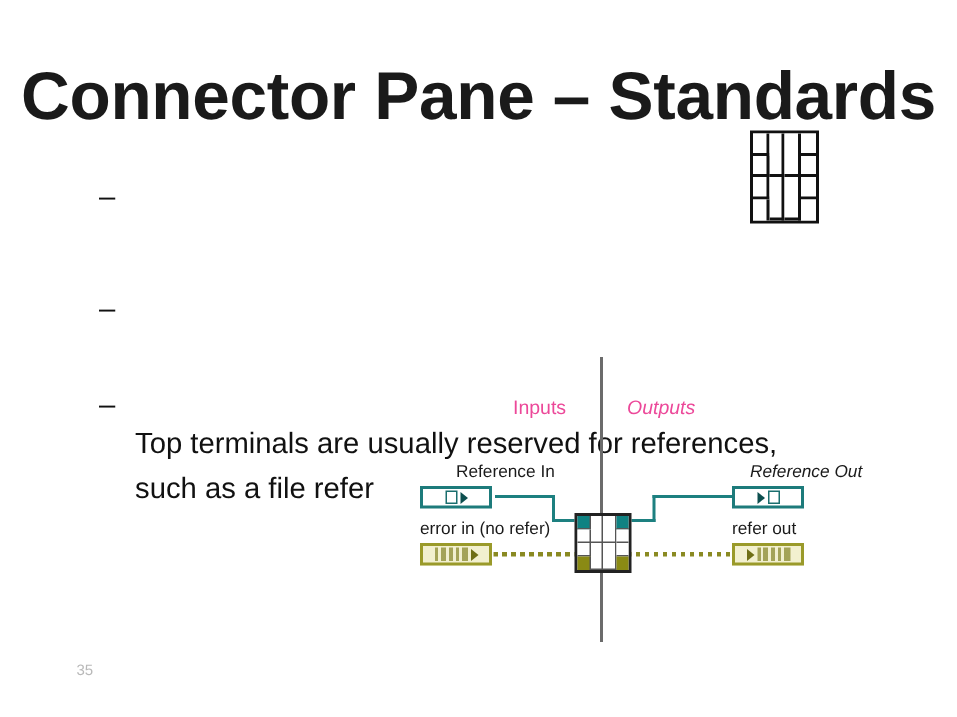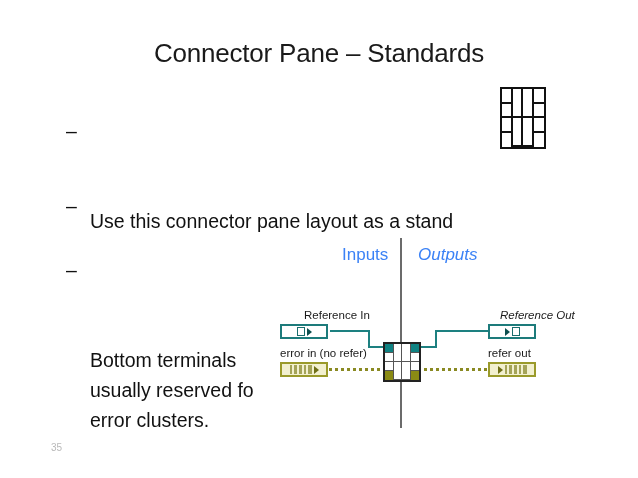--- a/index.html
+++ b/index.html
@@ -19,22 +19,22 @@
     overflow: hidden;
   }
 
   
   #slide-title {
     position: absolute;
     left: 0;
     top: 38px;
     width: 638px;
     text-align: center;
-    font-size: 26px;
-    font-weight: 400;
+    font-size: 45px;
+    font-weight: 700;
     color: #1a1a1a;
     letter-spacing: -0.2px;
     white-space: nowrap;
   }
 
   
   .bullet {
     position: absolute;
     font-size: 19.5px;
     line-height: 30px;
@@ -89,23 +89,24 @@
   #io-divider {
     position: absolute;
     left: 128px;
     top: 2px;
     width: 2px;
     height: 190px;
     background: #6b6b6b;
   }
   .io-label {
     position: absolute;
-    font-size: 17px;
-    color: #3b82f6;
+    font-size: 13px;
+    color: #ec4899;
     white-space: nowrap;
+    margin-top: 19px;
   }
   #label-inputs  { left: 70px;  top: 9px; }
   #label-outputs { left: 146px; top: 9px; font-style: italic; }
 
   .term-label {
     position: absolute;
     font-size: 11.5px;
     color: #1a1a1a;
     white-space: nowrap;
   }
@@ -218,32 +219,30 @@
 </style>
 </head>
 <body>
 
 <div id="slide">
 
   <div id="slide-title">Connector Pane – Standards</div>
 
   <div class="bullet" id="bullet-1">
     <span class="dash">–</span>
-    <span class="btext">Use this connector pane layout as a stand</span>
   </div>
 
   <div class="bullet" id="bullet-2">
     <span class="dash">–</span>
+    <span class="btext">Top terminals are usually reserved for references,
+such as a file refer</span>
   </div>
 
   <div class="bullet" id="bullet-3">
     <span class="dash">–</span>
-    <span class="btext">Bottom terminals
-usually reserved fo
-error clusters.</span>
   </div>
 
   <div id="conn-pane-std">
     <div class="cc c"></div>
     <div class="c tall"></div>
     <div class="c tall"></div>
     <div class="c nr"></div>
     <div class="c"></div>
     <div class="c nr"></div>
     <div class="c"></div>

